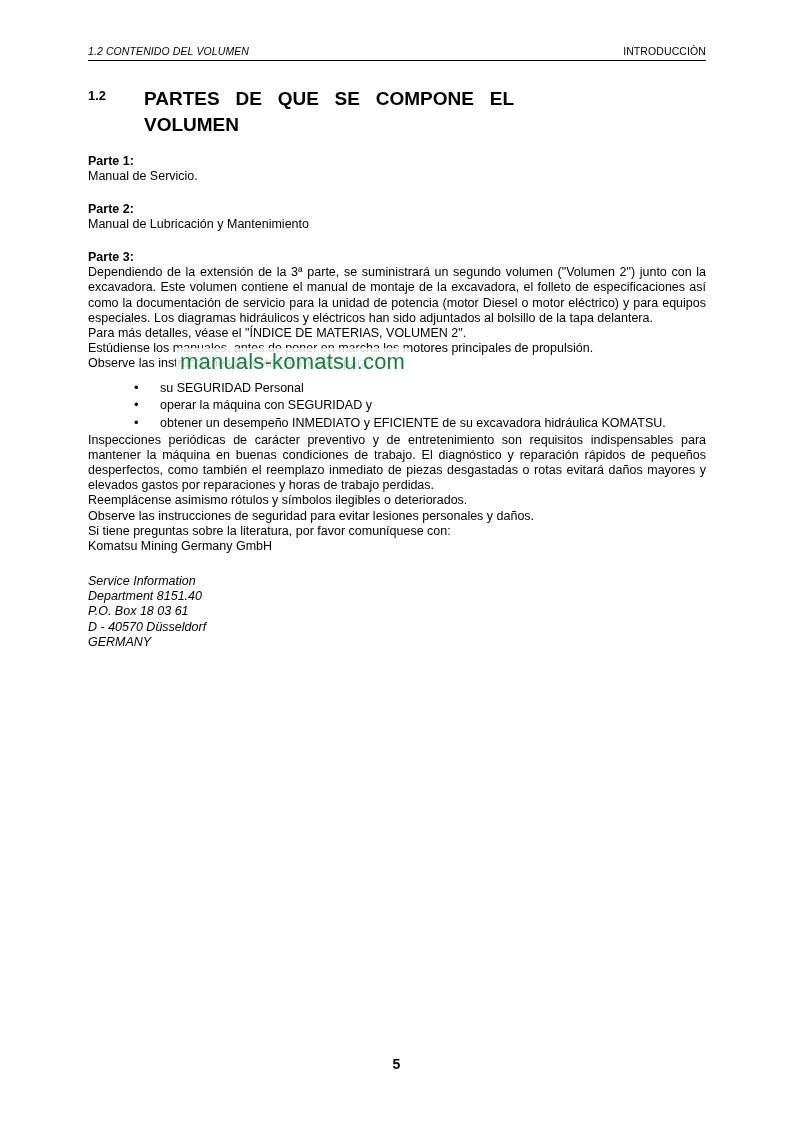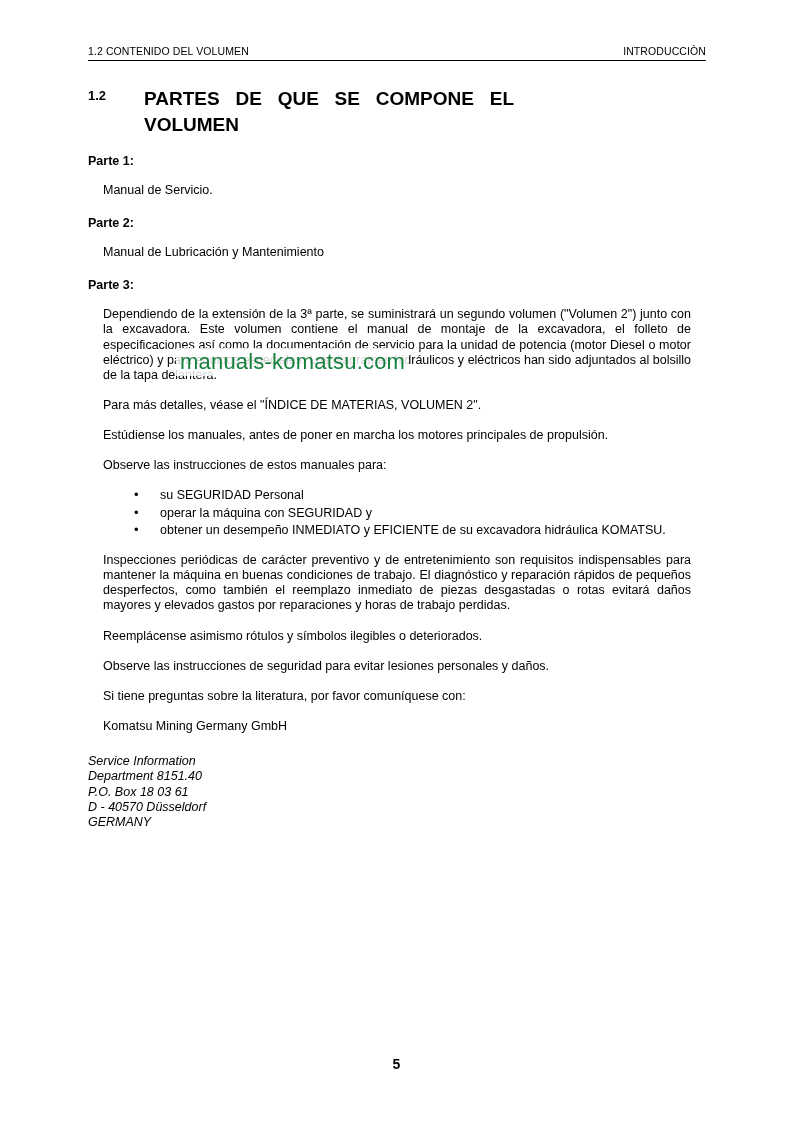--- a/index.html
+++ b/index.html
@@ -28,21 +28,21 @@
   
   .runhead {
     display: flex;
     justify-content: space-between;
     align-items: baseline;
     font-size: 10.5px;
     letter-spacing: 0.1px;
     padding-bottom: 3px;
     border-bottom: 1.2px solid #000;
   }
-  .runhead .left { text-align: center; }
+  .runhead .left { text-align: center; font-style: italic; }
   .runhead .right { text-align: right; }
   .title-wrap {
     margin-top: 27px;
     display: flex;
     align-items: flex-start;
   }
   .title-num {
     font-size: 13px;
     font-weight: bold;
     width: 56px;
@@ -66,21 +66,21 @@
     margin-top: 18px;
   }
   .lbl {
     font-size: 12.5px;
     font-weight: bold;
     margin: 0 0 1px 0;
   }
   p.body {
     font-size: 12.5px;
     line-height: 1.21;
-    margin: 15px;
+    margin: 0;
   }
   p.just {
     text-align: justify;
   }
   .gap-sm { margin-top: 11px; }
   .gap-md { margin-top: 20px; }
   .gap-lg { margin-top: 30px; }
 
   ul.bullets {
     margin: 10px 0 0 0;

